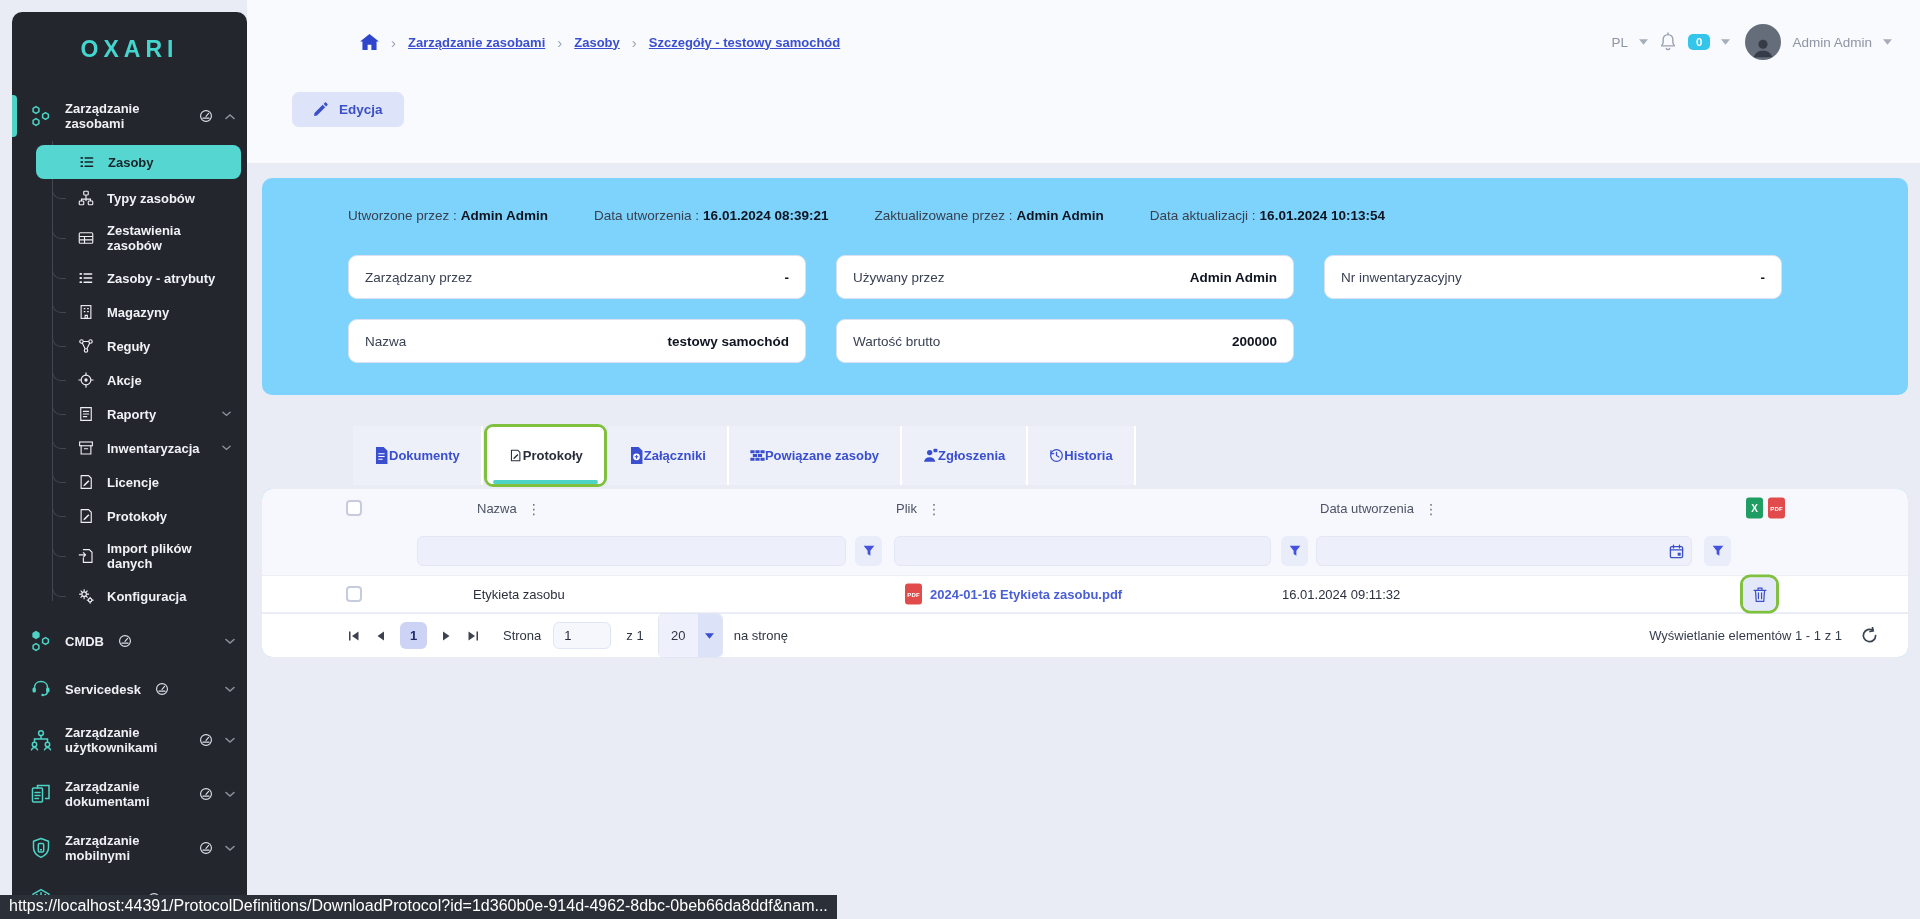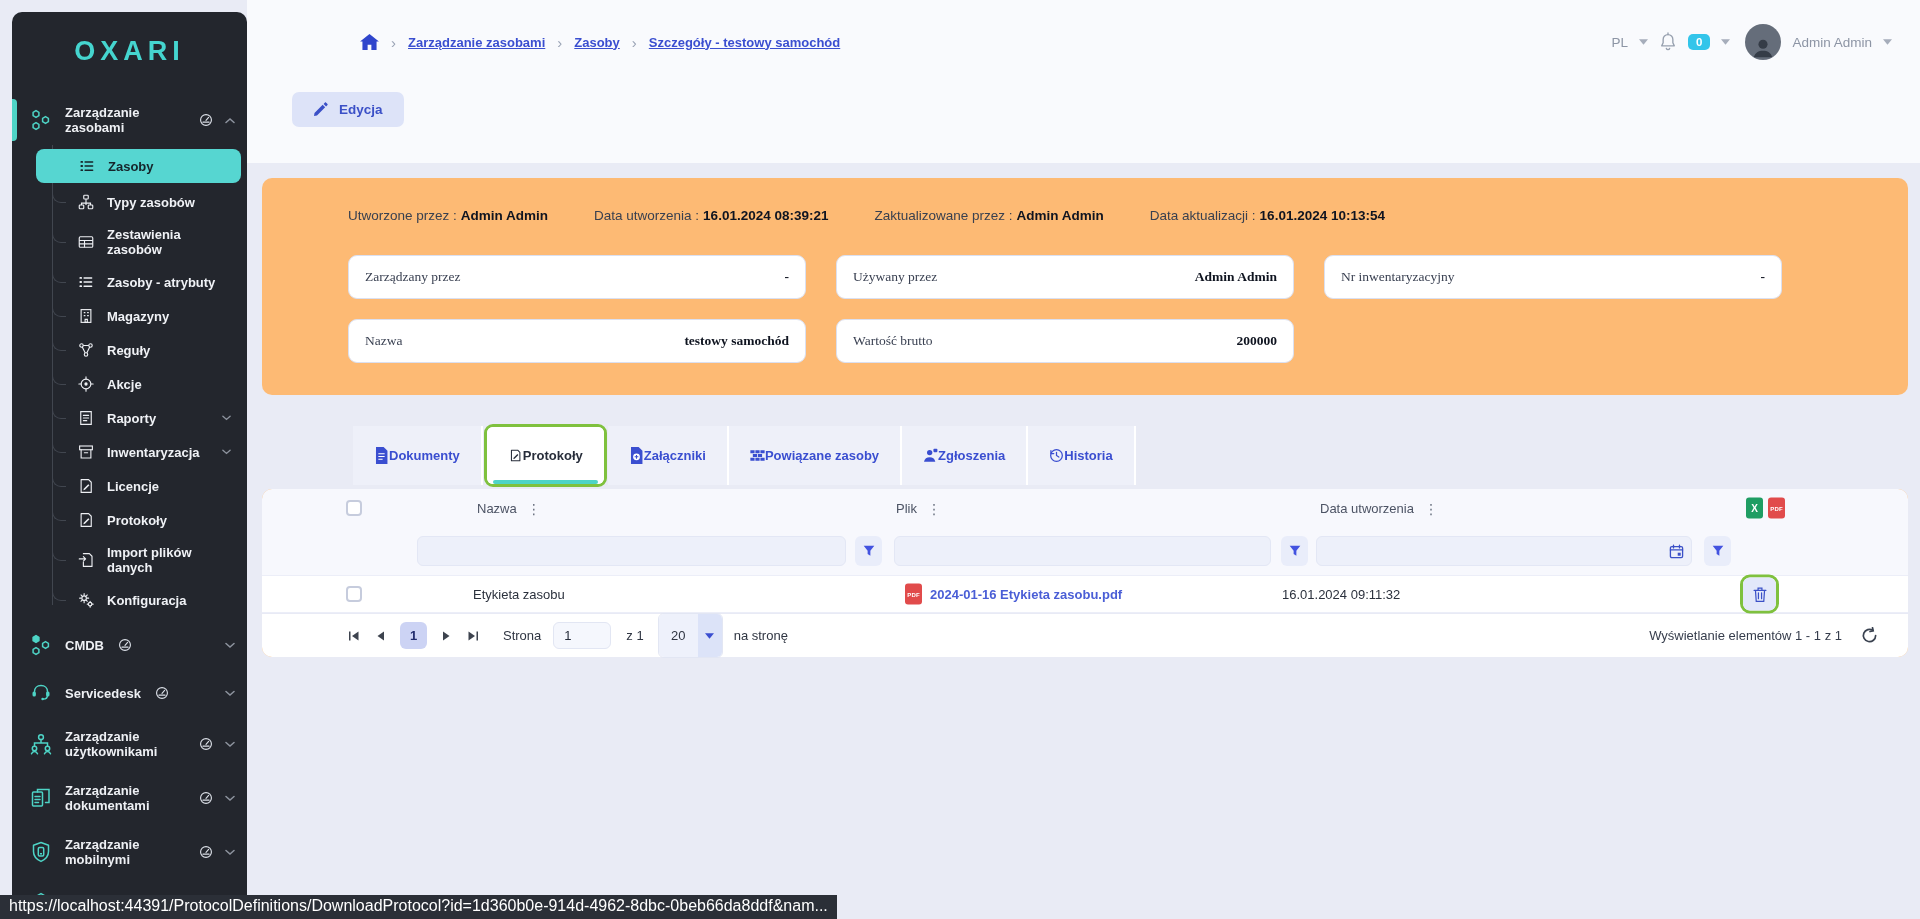--- a/index.html
+++ b/index.html
@@ -3,21 +3,21 @@
 <meta charset="utf-8">
 <style>
   * { box-sizing: border-box; margin: 0; padding: 0; }
   html,body { width:1920px; height:919px; overflow:hidden; }
   body { background:#e9ebf5; font-family:"Liberation Sans", sans-serif; color:#20262f; position:relative; }
   .ic { display:inline-block; flex:0 0 auto; }
   .ic svg { width:100%; height:100%; display:block; }
 
   
   .sidebar { position:absolute; left:12px; top:12px; bottom:0; width:235px; background:#23262d; border-radius:10px 10px 0 0; color:#eef0f4; z-index:3; }
-  .logo { text-align:center; padding:24px 0 26px; color:#45d5cf; font-size:27px; font-weight:600; letter-spacing:5px; }
+  .logo { text-align:center; padding:24px 0 26px; color:#45d5cf; font-size:23px; font-weight:600; letter-spacing:5px; }
   .nav-section { display:flex; align-items:center; gap:12px; padding:12px 12px 12px 17px; font-size:13px; font-weight:700; position:relative; cursor:pointer; }
   .nav-section .s-ic { width:24px; height:24px; color:#4ed4c6; }
   .nav-section .gauge { width:14px; height:14px; color:#dde1e9; margin-left:2px; }
   .nav-section .chev { width:10px; height:7px; color:#8d939e; margin-left:auto; }
   .nav-section.active::before { content:''; position:absolute; left:0; top:6px; bottom:6px; width:5px; border-radius:0 4px 4px 0; background:#4ed4c6; }
   .children { margin-left:40px; position:relative; padding-bottom:4px; }
   .children::before { content:''; position:absolute; left:0; top:-4px; bottom:16px; width:1px; background:#41464f; }
   .child { position:relative; display:flex; align-items:center; gap:12px; padding:8px 10px 8px 25px; font-size:13px; font-weight:600; color:#f0f2f6; cursor:pointer; }
   .child::before { content:''; position:absolute; left:0; top:calc(50% - 15px); width:13px; height:15px; border-left:1px solid #41464f; border-bottom:1px solid #41464f; border-bottom-left-radius:9px; }
   .child .c-ic { width:18px; height:18px; color:#eef0f4; }
@@ -38,25 +38,25 @@
   .top-controls .caret { width:9px; height:6px; color:#a6adbb; }
   .bell { width:18px; height:20px; color:#97a0af; }
   .badge { background:#33c5ea; color:#fff; font-size:11.5px; font-weight:700; border-radius:5px; padding:2px 8px; }
   .avatar { width:36px; height:36px; border-radius:50%; background:#656d7a; display:flex; align-items:flex-end; justify-content:center; overflow:hidden; margin-left:4px; }
   .avatar .ic { width:26px; height:26px; color:#353c47; }
   .btn-row { padding:8px 0 0 45px; }
   .edit-btn { display:inline-flex; align-items:center; gap:11px; background:#dde3f8; color:#3b50c7; border:none; border-radius:7px; padding:10px 21px; font-size:13.5px; font-weight:600; font-family:inherit; cursor:pointer; }
   .edit-btn .ic { width:15px; height:15px; }
 
   
-  .card { background:#fdba74; border-radius:10px; }
+  .card { background:#7dd3fc; border-radius:10px; }
   .details-card { margin:15px 12px 0 15px; padding:30px 30px 32px 86px; }
   .meta-row { display:flex; gap:46px; font-size:13.5px; color:#39404f; }
   .meta-row b { color:#0f1420; margin-left:4px; }
-  .fields-row { display:flex; gap:30px; margin-top:32px;font-family:Liberation Serif, serif; }
+  .fields-row { display:flex; gap:30px; margin-top:32px; }
   .fields-row + .fields-row { margin-top:20px; }
   .field { width:458px; height:44px; border:1px solid #dbe0f0; border-radius:9px; display:flex; align-items:center; justify-content:space-between; padding:0 16px; background:#fff; }
   .field .fl { font-size:13.5px; color:#3a4152; }
   .field .fv { font-size:13.5px; font-weight:700; color:#0f1420; }
 
   
   .tabs { display:flex; align-items:stretch; height:59px; margin:31px 12px 0 106px; }
   .tab { display:flex; align-items:center; gap:0; padding:0 21px; background:#eef0f9; color:#3a4ed0; font-size:13px; font-weight:600; border-right:2px solid #fff; cursor:pointer; white-space:nowrap; }
   .tab .ic { width:15px; height:17px; }
   .tab.active { background:#fff; color:#272d3a; position:relative; border-right:none; }

